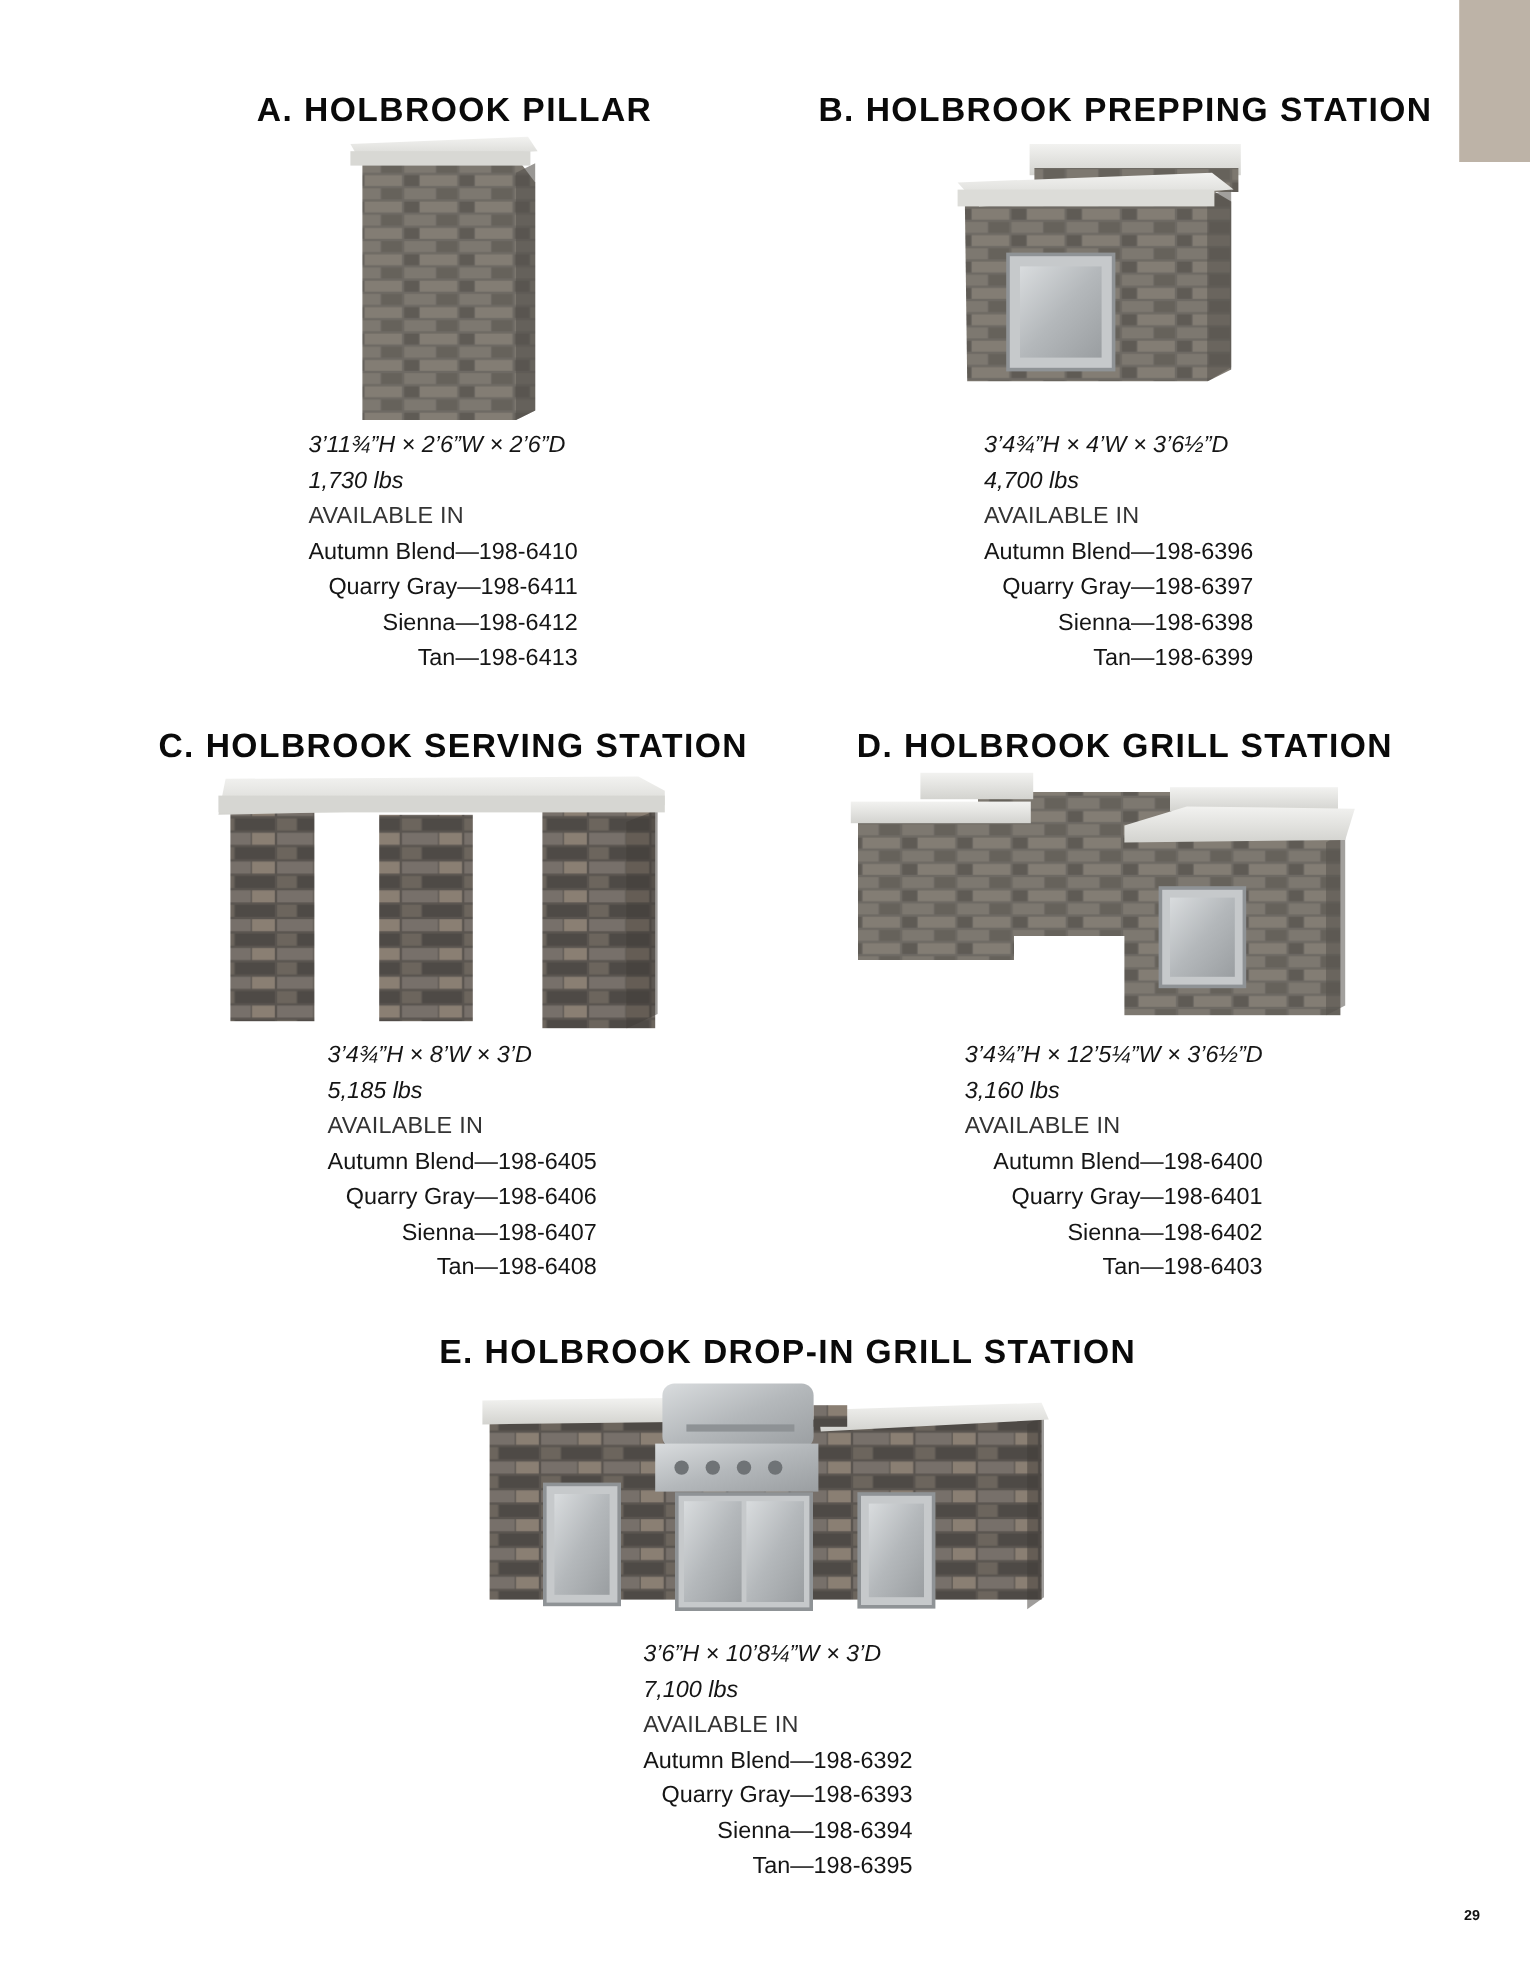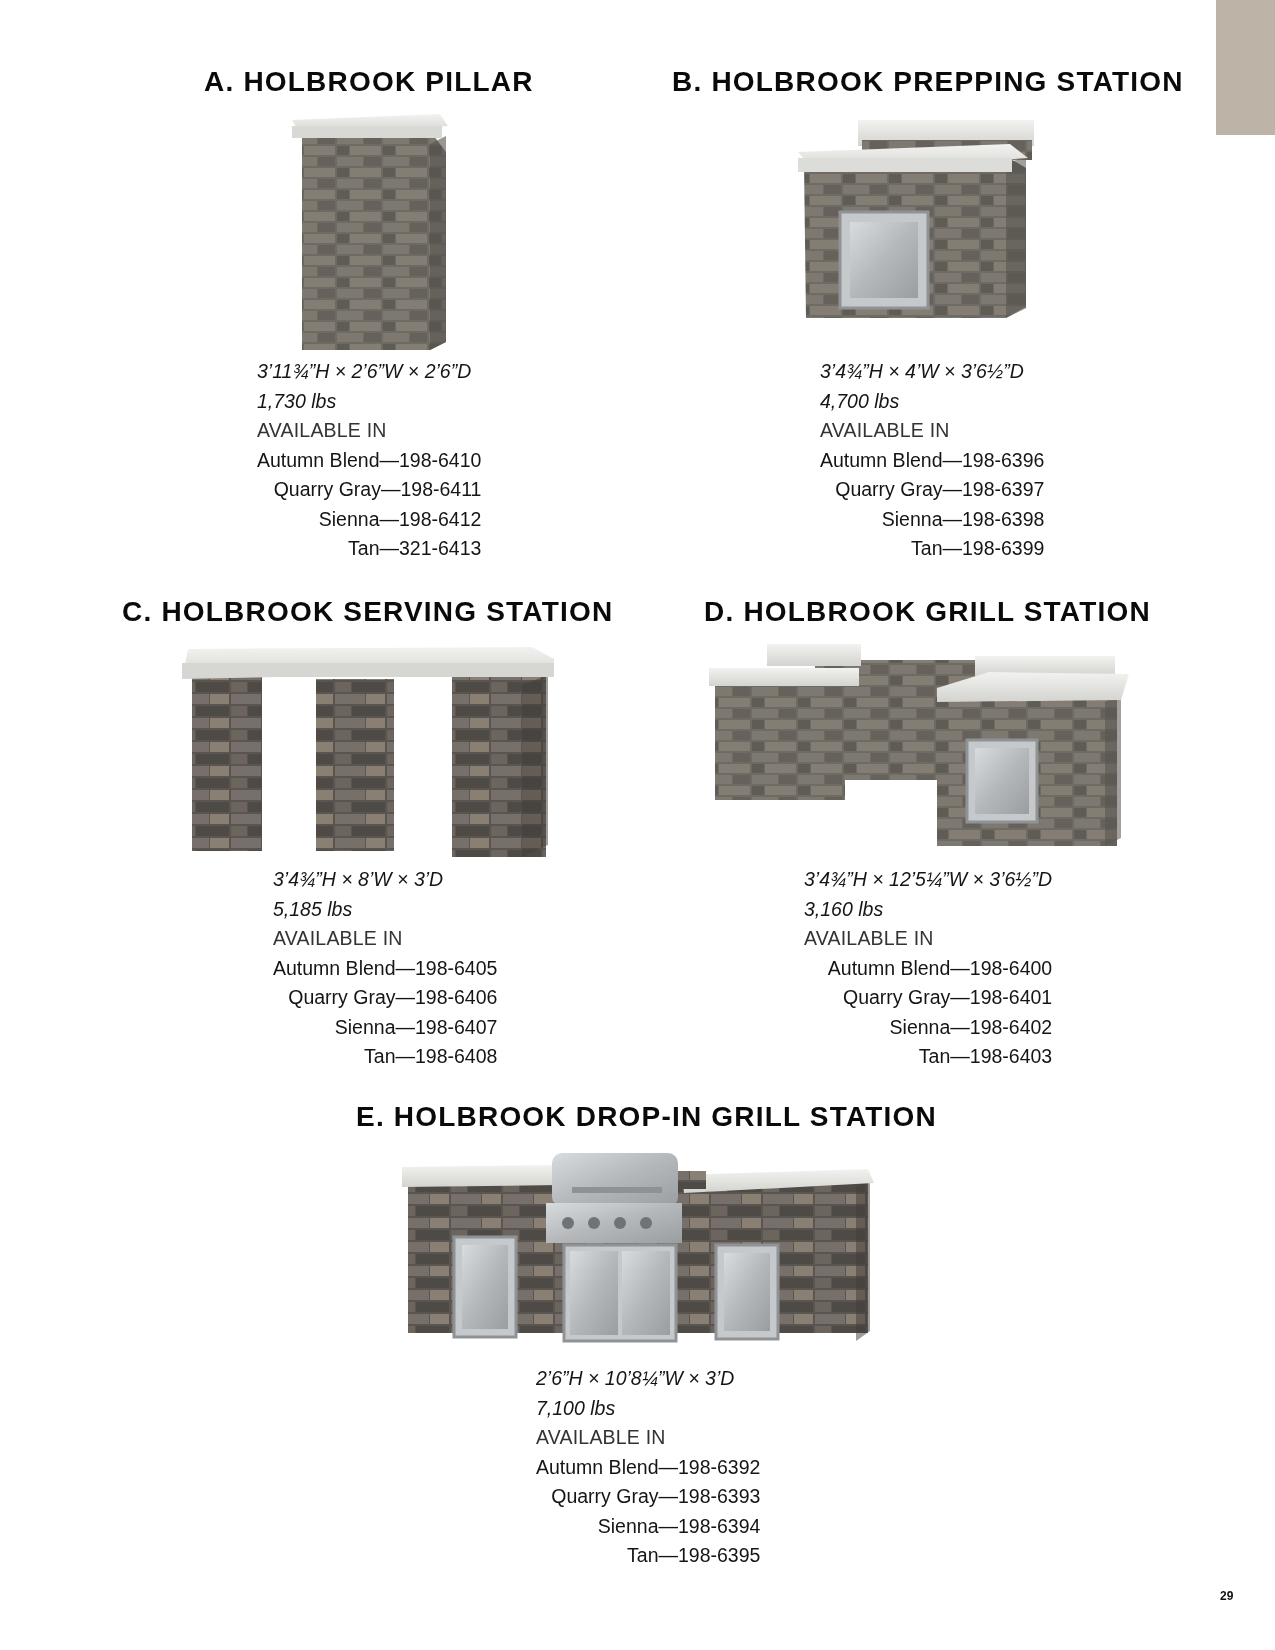--- a/index.html
+++ b/index.html
@@ -2,21 +2,21 @@
 <html><head>
 <meta charset="utf-8">
 <style>
   html, body { margin: 0; padding: 0; background: #ffffff; }
   body {
     width: 1275px; height: 1650px; position: relative; overflow: hidden;
     font-family: "Liberation Sans", "DejaVu Sans", sans-serif; color: #111;
   }
   .side-tab { position: absolute; right: 0; top: 0; width: 59px; height: 135px; background: #bdb3a7; }
   .heading {
-    position: absolute; margin: 0; font-weight: 700; font-size: 28px; letter-spacing: 1.2px;
+    position: absolute; margin: 10px; font-weight: 700; font-size: 28px; letter-spacing: 1.2px;
     white-space: nowrap; color: #0a0a0a;
   }
   .photo { position: absolute; }
   .photo svg { display: block; width: 100%; height: 100%; }
   .specs { position: absolute; font-size: 19.5px; line-height: 29.5px; color: #151515; }
   .specs .dims, .specs .weight { font-style: italic; }
   .specs .avail { font-weight: 300; color: #333; letter-spacing: 0.2px; }
   .specs .color-line { display: block; white-space: nowrap; text-align: right; }
   .specs span { display: block; white-space: nowrap; }
   .page-number { position: absolute; left: 1220px; top: 1589px; font-weight: 700; font-size: 12px; }
@@ -64,21 +64,21 @@
       <rect x="2" y="14" width="150" height="12" fill="#d8d8d4"></rect>
     </svg>
   </div>
   <div class="specs" style="left:257px; top:357px;">
     <span class="dims">3’11¾”H × 2’6”W × 2’6”D</span>
     <span class="weight">1,730 lbs</span>
     <span class="avail">AVAILABLE IN</span>
     <span class="color-line">Autumn Blend—198-6410</span>
     <span class="color-line">Quarry Gray—198-6411</span>
     <span class="color-line">Sienna—198-6412</span>
-    <span class="color-line">Tan—321-6413</span>
+    <span class="color-line">Tan—198-6413</span>
   </div>
 </section>
 
 <section>
   <h2 class="heading" style="left:672px; top:66px;">B. HOLBROOK PREPPING STATION</h2>
   <div class="photo" style="left:796px; top:118px; width:250px; height:200px;">
     <svg viewBox="0 0 250 200">
       <rect x="62" y="2" width="176" height="26" fill="url(#capstone)"></rect>
       <rect x="66" y="22" width="170" height="20" fill="url(#brick)"></rect>
       <polygon points="8,46 210,38 230,50 230,190 210,200 10,200" fill="url(#brick)"></polygon>
@@ -169,21 +169,21 @@
       <rect x="56" y="92" width="62" height="100" fill="#c6c9cb" stroke="#8f9396" stroke-width="3"></rect>
       <rect x="64" y="100" width="46" height="84" fill="url(#steel)"></rect>
       <rect x="166" y="100" width="112" height="96" fill="#c6c9cb" stroke="#8f9396" stroke-width="3"></rect>
       <rect x="172" y="106" width="48" height="84" fill="url(#steel)"></rect>
       <rect x="224" y="106" width="48" height="84" fill="url(#steel)"></rect>
       <rect x="318" y="100" width="62" height="94" fill="#c6c9cb" stroke="#8f9396" stroke-width="3"></rect>
       <rect x="326" y="108" width="46" height="78" fill="url(#steel)"></rect>
     </svg>
   </div>
   <div class="specs" style="left:536px; top:1364px;">
-    <span class="dims">2’6”H × 10’8¼”W × 3’D</span>
+    <span class="dims">3’6”H × 10’8¼”W × 3’D</span>
     <span class="weight">7,100 lbs</span>
     <span class="avail">AVAILABLE IN</span>
     <span class="color-line">Autumn Blend—198-6392</span>
     <span class="color-line">Quarry Gray—198-6393</span>
     <span class="color-line">Sienna—198-6394</span>
     <span class="color-line">Tan—198-6395</span>
   </div>
 </section>
 
 <div class="page-number">29</div>

